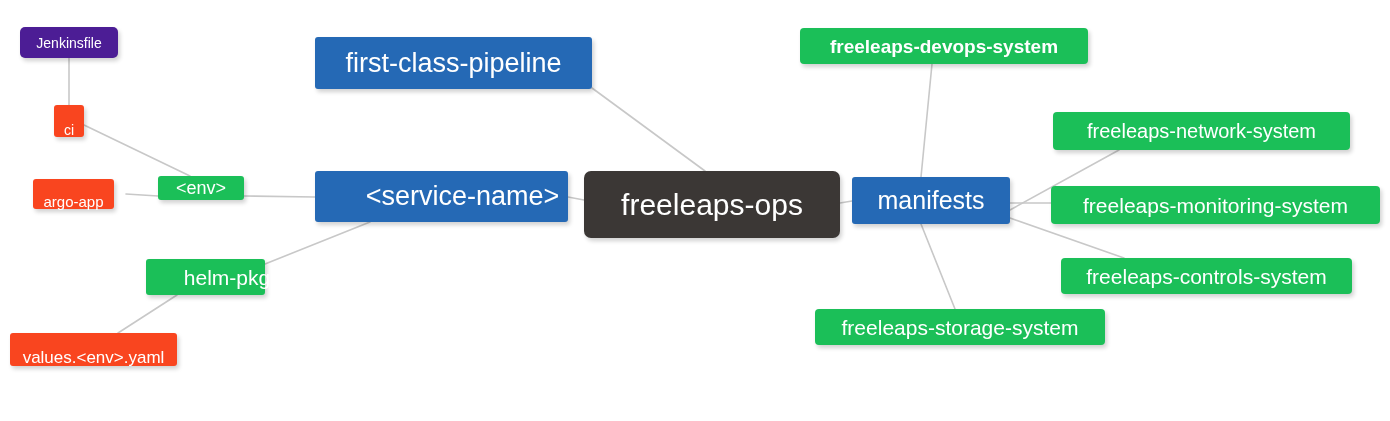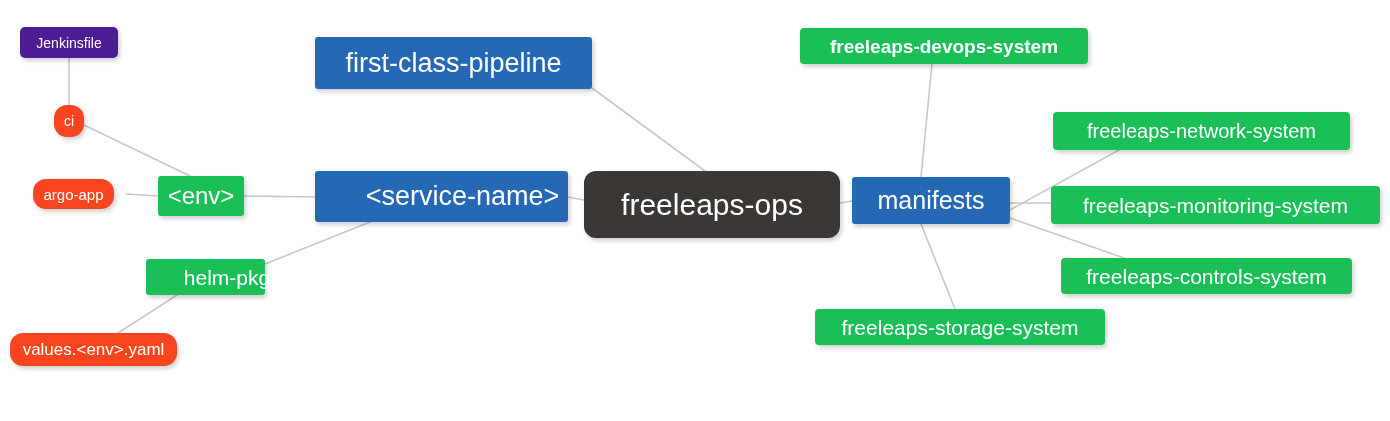--- a/index.html
+++ b/index.html
@@ -31,41 +31,42 @@
     align-items: center;
     justify-content: center;
     color: #ffffff;
     white-space: nowrap;
     box-shadow: 2px 3px 4px rgba(0,0,0,0.18);
     line-height: 1;
     user-select: none;
   }
   .node.root {
     background: #3b3735;
-    border-radius: 12px;
+    border-radius: 7px;
   }
   .node.blue {
     background: #2569b5;
     border-radius: 3px;
   }
   .node.green {
     background: #1bbf58;
     border-radius: 3px;
   }
   .node.green-sm {
     background: #1bbf58;
     border-radius: 4px;
   }
   .node.orange {
     background: #f7a72a;
     border-radius: 5px;
   }
   .node.red {
     background: #f9451f;
-    border-radius: 13px;
+    border-radius: 3px;
+    align-items: flex-end;
   }
 </style>
 </head>
 <body>
 
 <div id="canvas">
   <svg id="edge-layer" viewBox="0 0 1390 421" width="1390" height="421">
       <line x1="584" y1="200" x2="568" y2="197" stroke="#c8c8c8" stroke-width="1.6" stroke-linecap="round"></line>
       <line x1="592" y1="88" x2="705" y2="171" stroke="#c8c8c8" stroke-width="1.6" stroke-linecap="round"></line>
       <line x1="840" y1="203" x2="852" y2="201" stroke="#c8c8c8" stroke-width="1.6" stroke-linecap="round"></line>
@@ -87,21 +88,21 @@
       </div>
       <div class="node blue" style="left: 315px; top: 171px; width: 253px; height: 51px; font-size: 27px; background: rgb(37, 105, 181); padding-left: 42px;">
         <span>&lt;service-name&gt;</span>
       </div>
       <div class="node blue" style="left: 315px; top: 37px; width: 277px; height: 52px; font-size: 27px; background: rgb(37, 105, 181);">
         <span>first-class-pipeline</span>
       </div>
       <div class="node blue" style="left: 852px; top: 177px; width: 158px; height: 47px; font-size: 25px; background: rgb(37, 105, 181);">
         <span>manifests</span>
       </div>
-      <div class="node green" style="left: 158px; top: 176px; width: 86px; height: 40px; font-size: 24px; background: rgb(27, 191, 88);">
+      <div class="node green" style="left: 158px; top: 176px; width: 86px; height: 24px; font-size: 18px; background: rgb(27, 191, 88);">
         <span>&lt;env&gt;</span>
       </div>
       <div class="node green" style="left: 146px; top: 259px; width: 119px; height: 36px; font-size: 21px; background: rgb(27, 191, 88); padding-left: 43px;">
         <span>helm-pkg</span>
       </div>
       <div class="node orange" style="left: 20px; top: 27px; width: 98px; height: 31px; font-size: 14px; background: #4c1d95;">
         <span>Jenkinsfile</span>
       </div>
       <div class="node red" style="left: 54px; top: 105px; width: 30px; height: 32px; font-size: 14px; background: rgb(249, 69, 31);">
         <span>ci</span>

